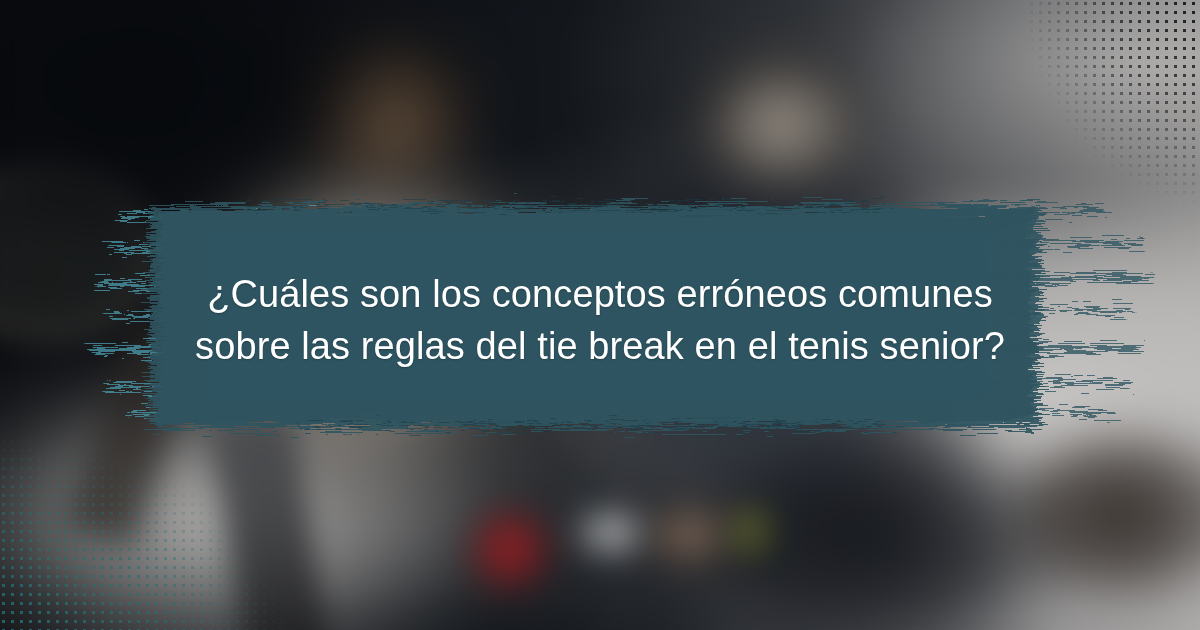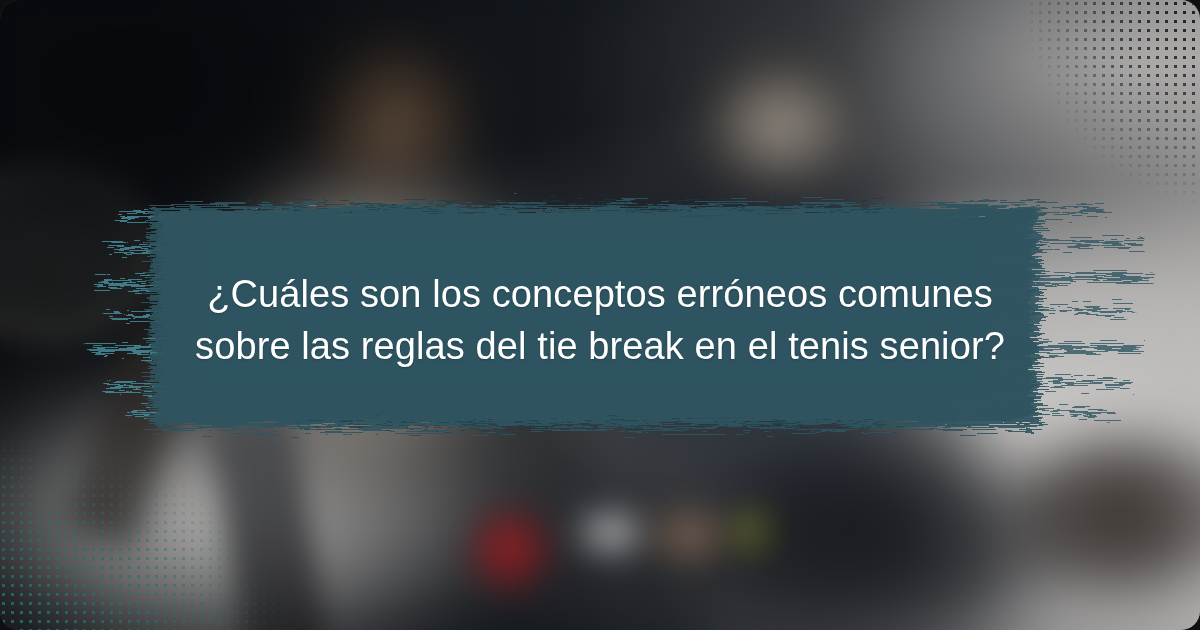--- a/index.html
+++ b/index.html
@@ -11,21 +11,20 @@
     background: #0d0f12;
     font-family: "Liberation Sans", sans-serif;
   }
 
   #card {
     position: relative;
     width: 1200px;
     height: 630px;
     overflow: hidden;
     background: #404040;
-    border-radius: 19px;
   }
 
   
   .photo-layer {
     position: absolute;
     inset: 0;
     filter: blur(0px);
   }
 
   

